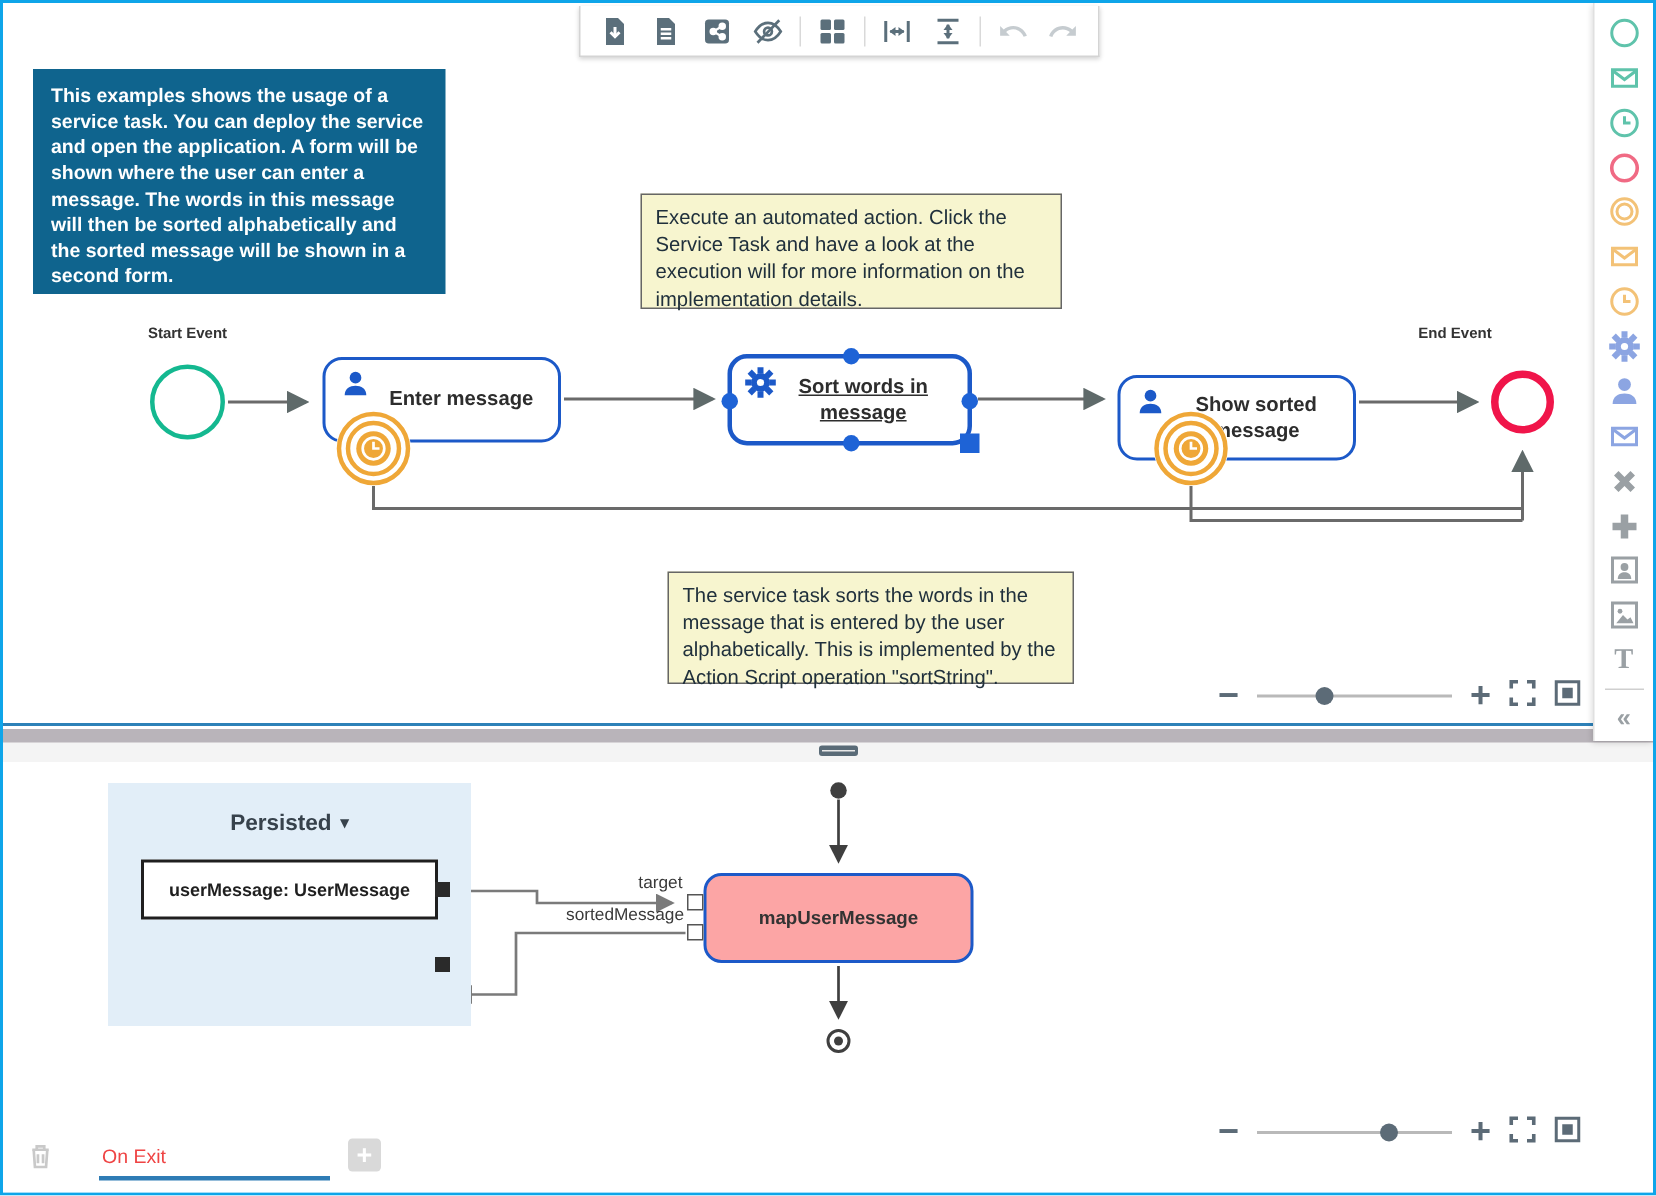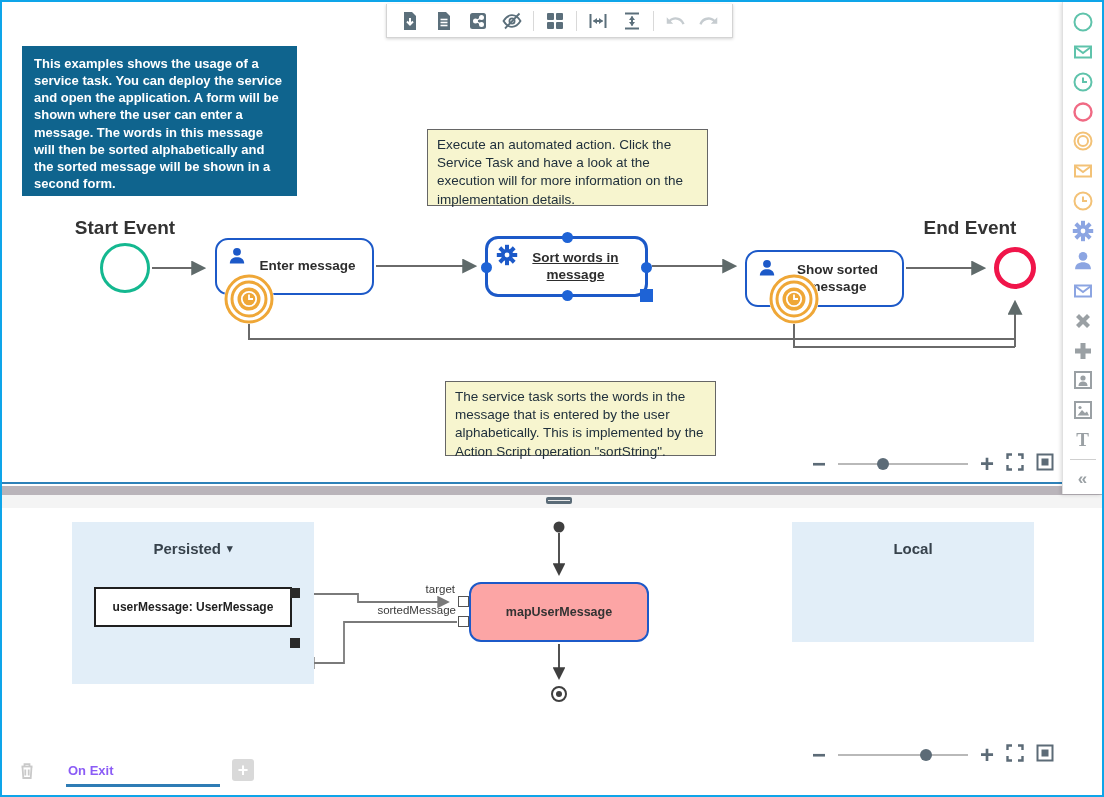--- a/index.html
+++ b/index.html
@@ -17,21 +17,21 @@
   .tsep{width:1px;height:20px;background:#d9d9d9;margin:0 2px;}
 
   
   .info-box{position:absolute;left:20px;top:44px;width:275px;height:150px;background:#0f648e;color:#fff;
     font-size:13px;font-weight:bold;line-height:1.32;padding:9px 12px;z-index:5;}
   .note{position:absolute;background:#f7f5cf;border:1px solid #666;color:#20303c;font-size:13.5px;line-height:1.35;padding:6px 9px;z-index:5;}
   .note1{left:425px;top:127px;width:281px;height:77px;}
   .note2{left:443px;top:379px;width:271px;height:75px;}
 
   
-  .evt-label{position:absolute;width:120px;text-align:center;font-size:19px;font-weight:bold;color:#333;z-index:6;}
+  .evt-label{position:absolute;width:120px;text-align:center;font-size:10px;font-weight:bold;color:#333;z-index:6;}
   .start-circle{position:absolute;left:98px;top:241px;width:50px;height:50px;border:3px solid #14b890;border-radius:50%;background:#fff;z-index:6;}
   .end-circle{position:absolute;left:992px;top:245px;width:42px;height:42px;border:5px solid #f0154a;border-radius:50%;background:#fff;z-index:6;}
   .task{position:absolute;background:#fff;border:2px solid #1c59c8;border-radius:13px;z-index:6;
     display:flex;align-items:center;justify-content:center;text-align:center;font-size:13.5px;font-weight:bold;color:#2d2d2d;}
   .task .label{padding:0 8px 0 34px;line-height:1.2;}
   .task .corner-icon{position:absolute;left:10px;top:6px;}
   .task1{left:213px;top:236px;width:159px;height:57px;}
   .task2{left:483px;top:234px;width:163px;height:61px;border-width:3px;}
   .task3{left:743px;top:236px;width:159px;height:57px;margin-top:12px;}
   .handle{position:absolute;background:#1e63d6;z-index:7;}
@@ -66,33 +66,33 @@
   .bottom-panel{position:absolute;left:0;top:506px;width:1100px;height:287px;background:#fff;}
   .map-svg{position:absolute;left:0;top:0;pointer-events:none;}
   .datapool{position:absolute;background:#e2eef8;z-index:2;}
   .persisted{left:70px;top:14px;width:242px;height:162px;}
   .local{left:790px;top:14px;width:242px;height:120px;}
   .pool-title{display:flex;align-items:center;justify-content:center;gap:6px;margin-top:18px;
     font-size:15px;font-weight:bold;color:#37424c;}
   .caret{font-size:11px;color:#37424c;cursor:pointer;}
   .var-box{position:absolute;background:#fff;border:2px solid #1f1f1f;z-index:4;display:flex;align-items:center;justify-content:center;
     font-size:12px;font-weight:bold;color:#1f1f1f;}
-  .vb1{left:92px;top:79px;width:198px;height:40px;text-align:right;}
+  .vb1{left:92px;top:65px;width:198px;height:40px;text-align:right;}
   .vb2{left:92px;top:125px;width:198px;height:40px;}
   .port-black{position:absolute;width:10px;height:10px;background:#2a2a2a;z-index:5;}
   .port-white{position:absolute;width:11px;height:11px;background:#fff;border:1.5px solid #555;z-index:5;}
   .map-node{position:absolute;left:467px;top:74px;width:180px;height:60px;background:#fca5a5;border:2.4px solid #1c59c8;border-radius:12px;
     display:flex;align-items:center;justify-content:center;font-size:12.5px;font-weight:bold;color:#333;z-index:4;}
   .conn-label{position:absolute;font-size:11.5px;color:#3a3a3a;z-index:6;text-align:right;}
 
   
   .tabbar{position:absolute;left:0;bottom:4px;width:1100px;height:34px;z-index:10;}
   .trash{position:absolute;left:16px;top:4px;cursor:pointer;}
   .tab{position:absolute;left:64px;top:0;width:154px;height:30px;border-bottom:3px solid #2e7cb5;
-    font-size:13px;font-weight:bold;color:#8b5cf6;display:flex;align-items:center;cursor:pointer;padding-left:2px;}
+    font-size:13px;font-weight:normal;color:#ef4444;display:flex;align-items:center;cursor:pointer;padding-left:2px;}
   .addtab{position:absolute;left:230px;top:2px;width:22px;height:22px;background:#d9d9d9;border-radius:3px;
     color:#fff;font-size:18px;font-weight:bold;display:flex;align-items:center;justify-content:center;cursor:pointer;}
 </style>
 </head>
 <body>
 
 <div class="app">
 
   <div class="top-canvas">
 
@@ -465,25 +465,20 @@
     <div class="var-box vb1">userMessage: UserMessage</div>
     <div class="port-black" style="left:288px;top:80px;"></div>
     <div class="port-black" style="left:288px;top:130px;"></div>
 
     <div class="map-node">mapUserMessage</div>
     <div class="port-white" style="left:456px;top:88px;"></div>
     <div class="port-white" style="left:456px;top:108px;"></div>
     <div class="conn-label" style="left:395px;top:75px;width:58px;">target</div>
     <div class="conn-label" style="left:372px;top:96px;width:82px;">sortedMessage</div>
 
-    <div class="datapool local">
-      <div class="pool-title">
-          <span>Local</span>
-        </div>
-    </div>
 
     <div class="zoomrow zr-bot">
       <span class="zbtn">−</span>
       <span class="ztrack">
           <span class="zdot" style="left:63%;"></span>
         </span>
       <span class="zbtn">+</span>
       <span><svg width="18" height="18" viewBox="0 0 18 18">
             <g stroke="#5c6b77" stroke-width="2.4" fill="none">
               <path d="M1.5,6 V1.5 H6"></path>

